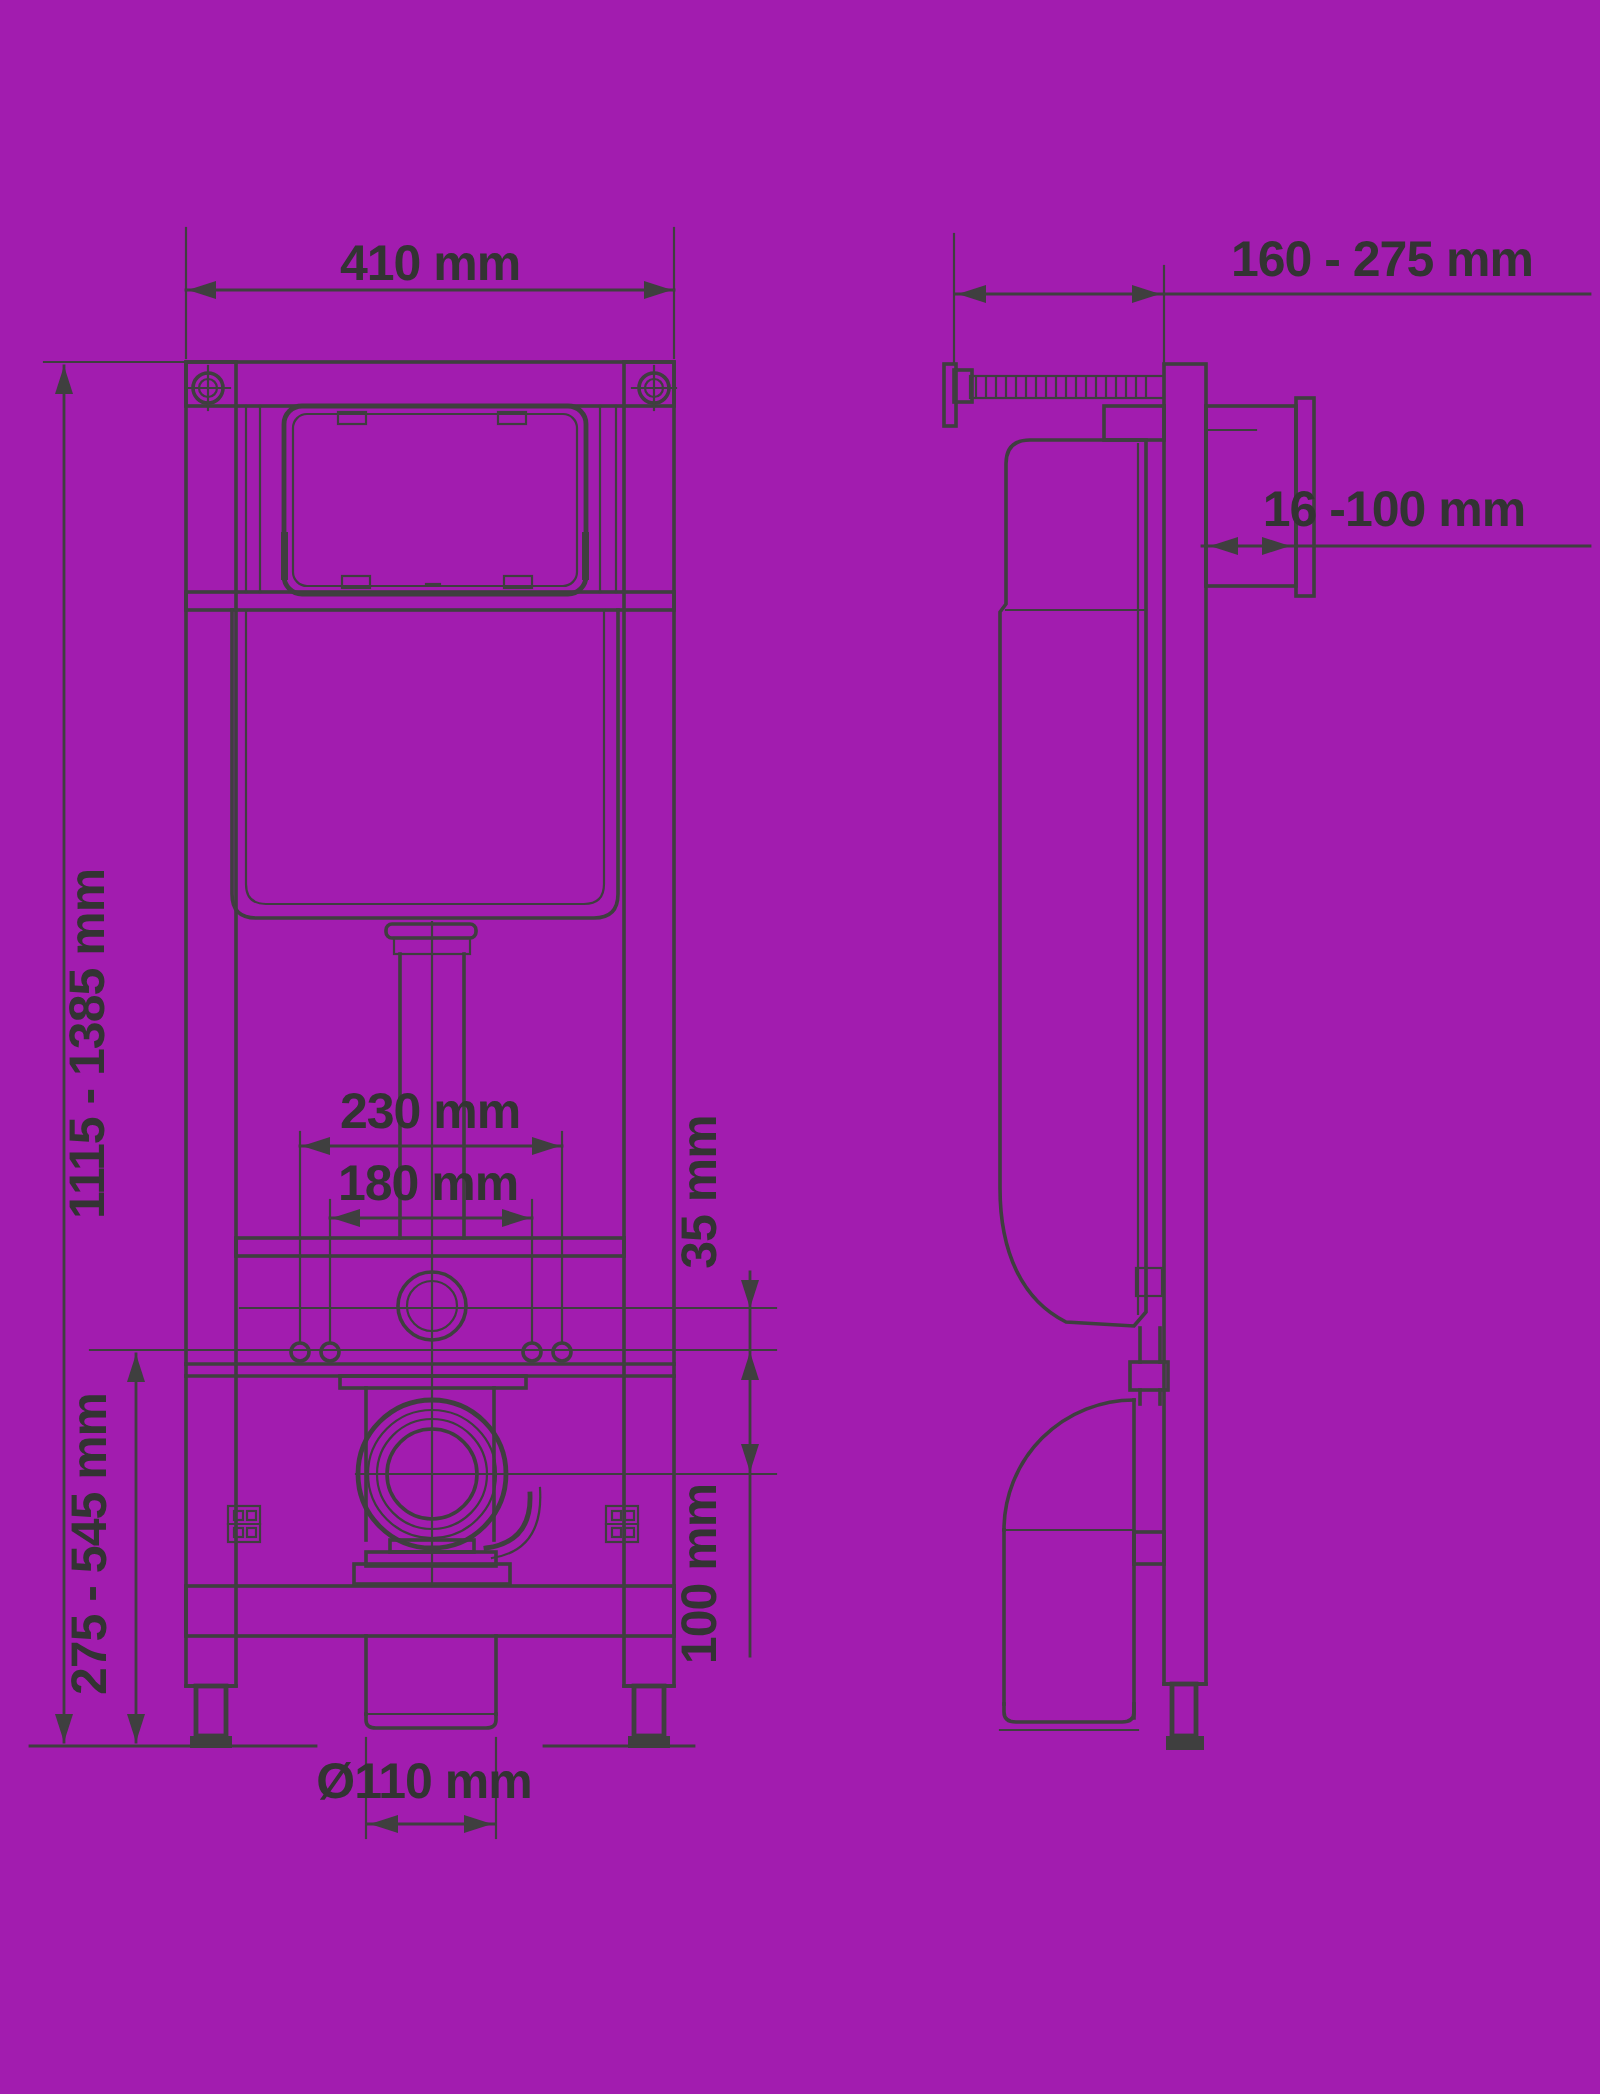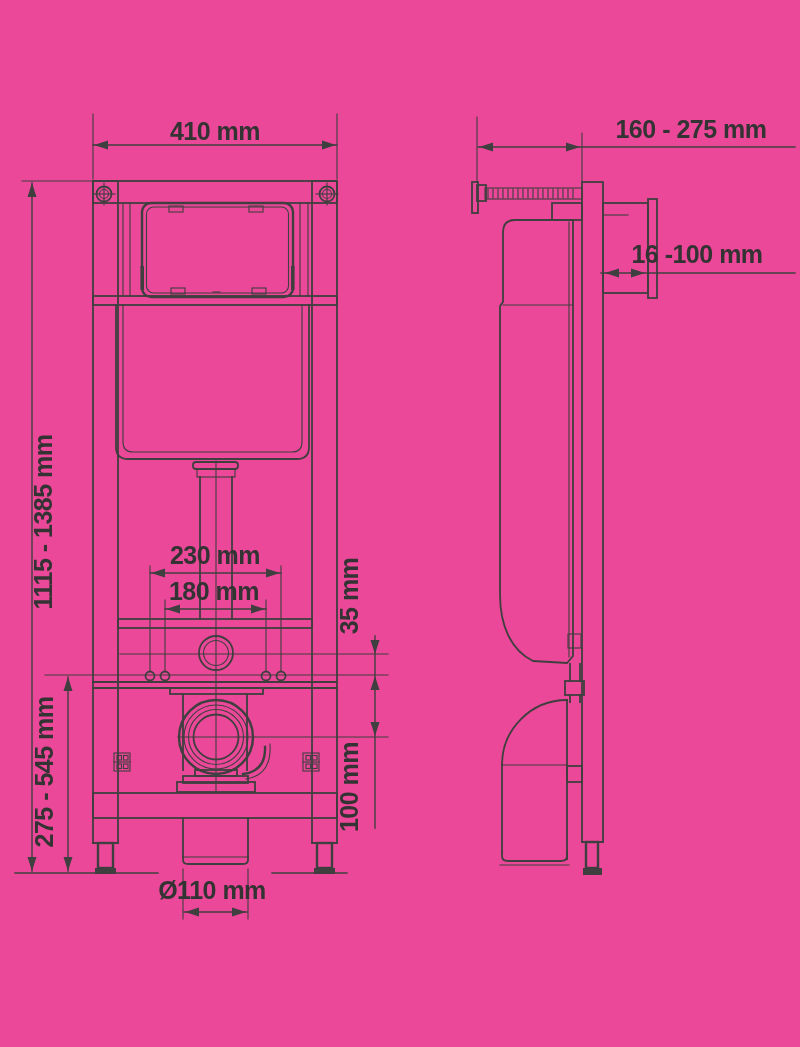--- a/index.html
+++ b/index.html
@@ -1,16 +1,16 @@
 <!DOCTYPE html>
 <html><head>
 <meta charset="utf-8">
 <style>
   html,body{margin:0;padding:0;background:#ffffff;}
-  .page{position:relative;width:800px;height:1047px;background:#ec4899;overflow:hidden;}
+  .page{position:relative;width:800px;height:1047px;background:#a21caf;overflow:hidden;}
   svg{display:block;}
   
   .ol{fill:none;stroke:#3f3f3f;stroke-width:1.8;stroke-linecap:square;}
   .ol2{fill:none;stroke:#3f3f3f;stroke-width:2.4;stroke-linecap:square;}
   .thin{fill:none;stroke:#3f3f3f;stroke-width:1.1;stroke-linecap:square;}
   .dim{fill:none;stroke:#3f3f3f;stroke-width:1.4;stroke-linecap:square;}
   .arr{fill:#3f3f3f;stroke:none;}
   .bar{fill:#3f3f3f;stroke:none;}
   text{font-family:"Liberation Sans","DejaVu Sans",sans-serif;font-weight:bold;fill:#333333;}
   .t{font-size:25px;letter-spacing:-0.5px;}

